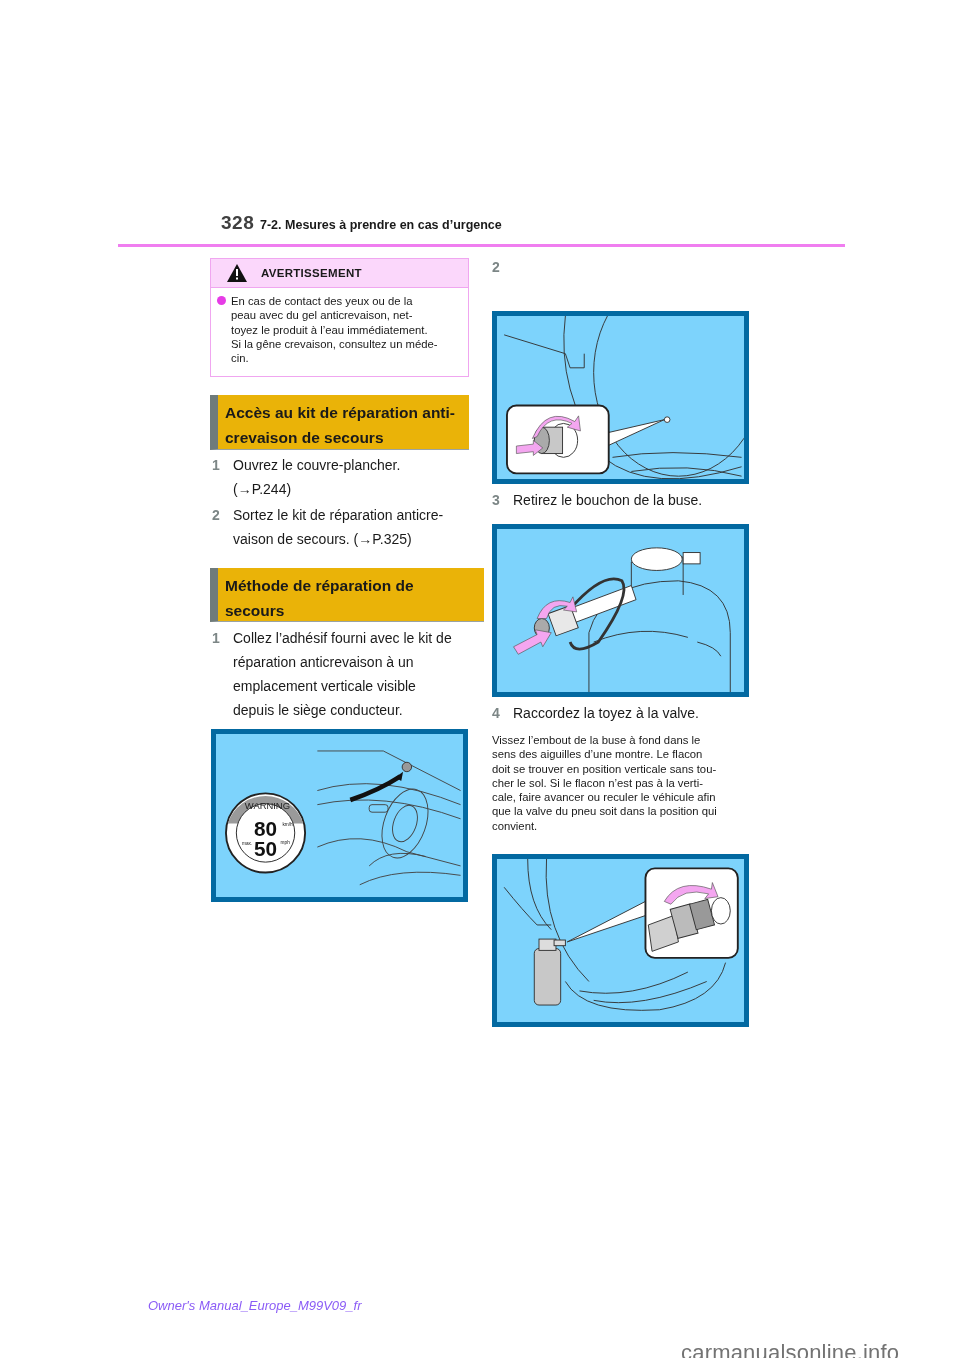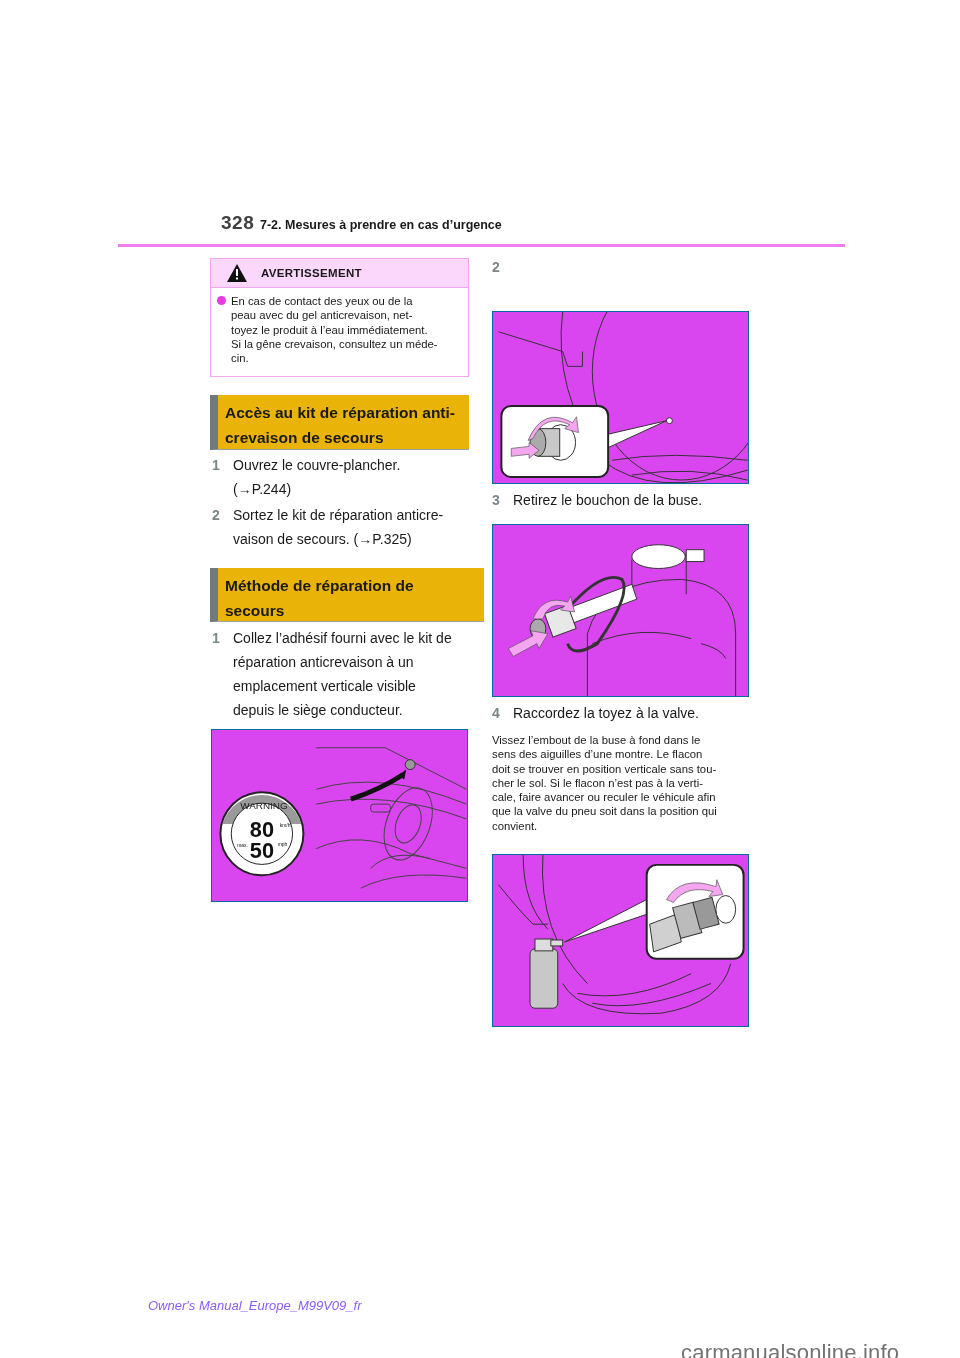--- a/index.html
+++ b/index.html
@@ -38,21 +38,21 @@
   .s2 { left: 212px; top: 503px; }
   .s3 { left: 212px; top: 626px; }
 
   .r2 { left: 492px; top: 255px; width: 270px; }
   .r3 { left: 492px; top: 488px; width: 270px; }
   .r4 { left: 492px; top: 701px; width: 270px; }
 
   .note { left: 492px; top: 733px; width: 265px; font-size: 11.3px; line-height: 14.3px; color: #1a1a1a; white-space: pre-line; }
 
   
-  .fig { border: 1px solid #0369a1; background: #d946ef; overflow: hidden; }
+  .fig { border: 5px solid #0369a1; background: #7dd3fc; overflow: hidden; }
   .fig1 { left: 211px; top: 729px; width: 257px; height: 173px; }
   .fig2 { left: 492px; top: 311px; width: 257px; height: 173px; }
   .fig3 { left: 492px; top: 524px; width: 257px; height: 173px; }
   .fig4 { left: 492px; top: 854px; width: 257px; height: 173px; }
   .fig svg { width: 100%; height: 100%; display: block; }
 
   
   .footer { left: 148px; top: 1298px; font-size: 13px; color: #8b5cf6; font-style: italic; }
   .watermark { left: 681px; top: 1328px; font-size: 22px; color: #737373; letter-spacing: 0.2px; margin-top: 12px; }
 </style>

